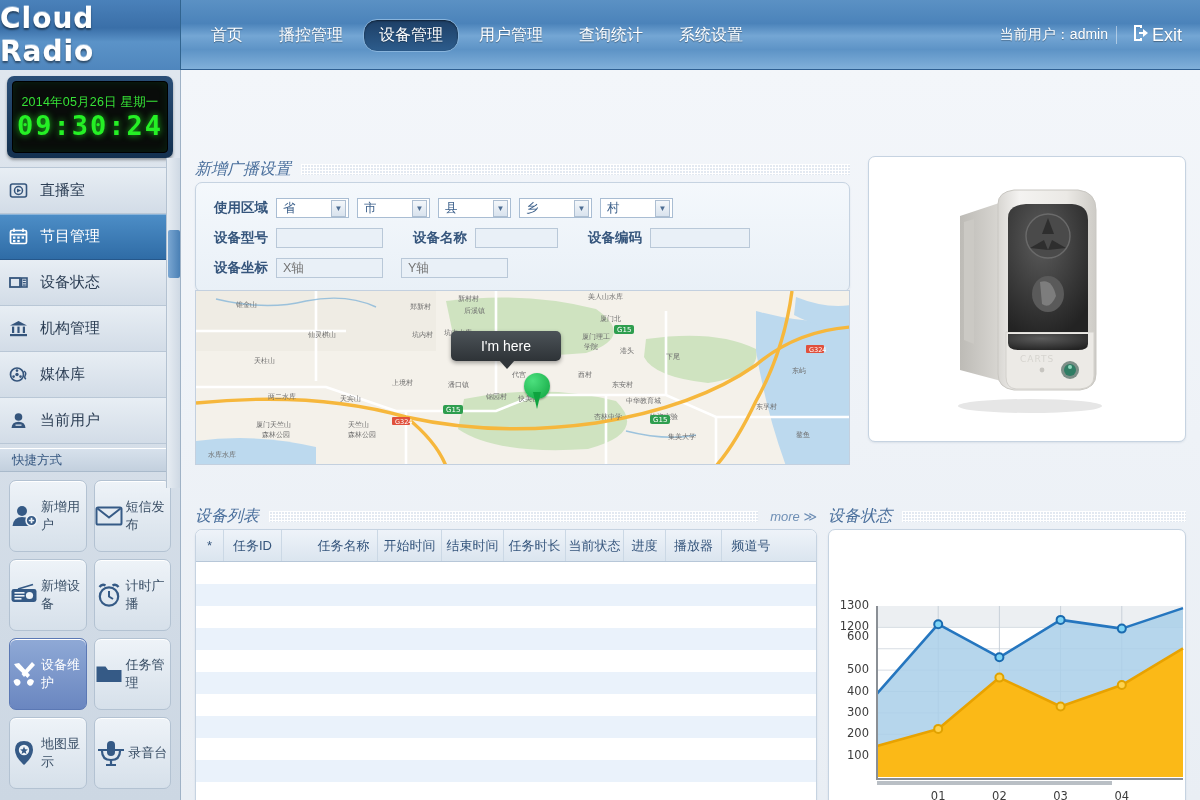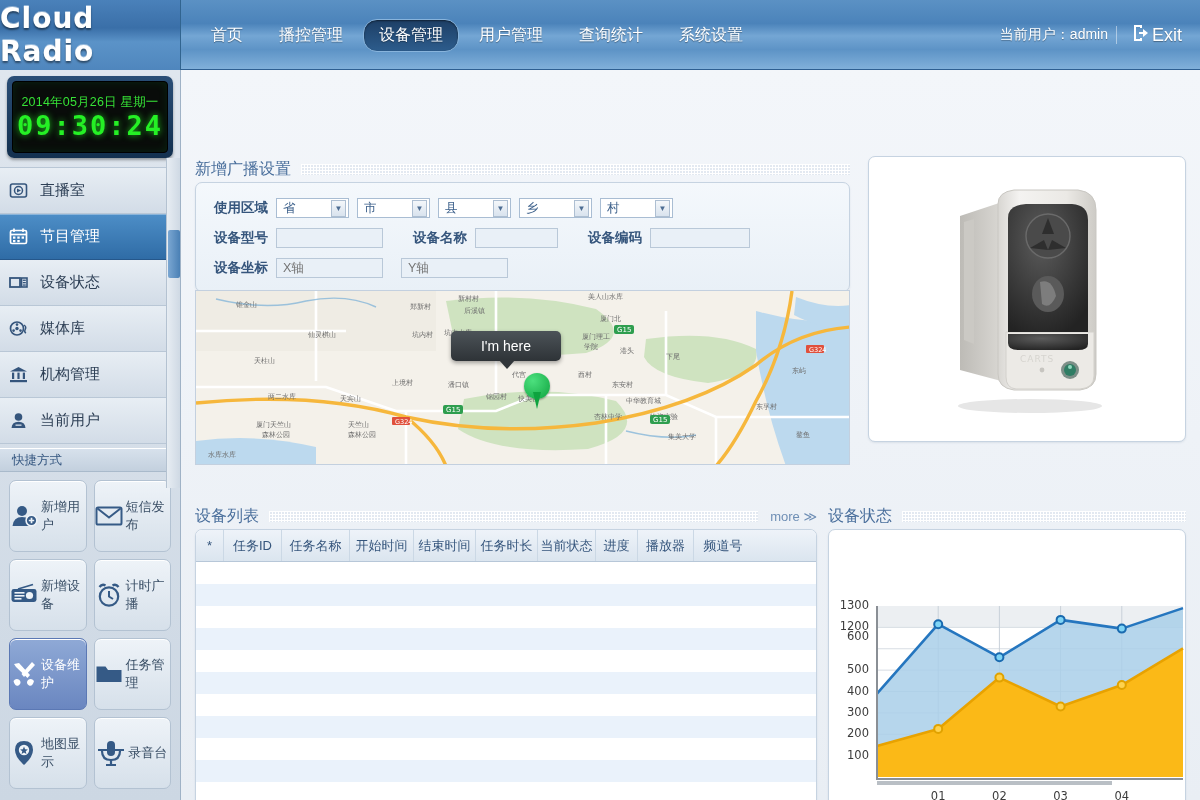--- a/index.html
+++ b/index.html
@@ -121,21 +121,21 @@
   .short-cell.active{
     background:linear-gradient(to bottom,#8fa9d6,#6a86c0);
     border:1px solid #5b78b4; color:#fff;
   }
   .short-cell.active .sic{ color:#fff; }
 
   
   .main{ position:absolute; left:181px; top:70px; width:1019px; height:730px;
     background:linear-gradient(to bottom,#f3f6fa,#e9eef4); }
 
-  .panel-hdr{ display:flex; align-items:center; height:26px; }
+  .panel-hdr{ display:flex; align-items:center; height:26px;font-style:italic; }
   .panel-title{ font-size:16px; color:#4a6f9c; white-space:nowrap; padding-right:10px;}
   .hdr-fill{
     flex:1; height:11px; align-self:center;
     background-image:
       linear-gradient(to right,#ffffff 1px,transparent 1px),
       linear-gradient(to bottom,#ffffff 1px,transparent 1px);
     background-size:3px 3px;
     background-color:#e3e9f1;
   }
   .more{ font-size:13px; color:#6f8fb5; padding-left:12px; cursor:pointer; white-space:nowrap;}
@@ -291,45 +291,45 @@
                 <rect x="13.8" y="9" width="3" height="1.3"></rect>
                 <rect x="13.8" y="11.4" width="3" height="1.3"></rect>
               </g>
             </svg>
           </span>
           <span>设备状态</span>
         </div>
         <div class="menu-item">
           <span class="ic">
             <svg width="19" height="19" viewBox="0 0 19 19">
+              <path d="M9.5 2 L18 6.4 H1 Z" fill="currentColor"></path>
+              <g fill="currentColor">
+                <rect x="3" y="7.6" width="2.2" height="6.4"></rect>
+                <rect x="8.4" y="7.6" width="2.2" height="6.4"></rect>
+                <rect x="13.8" y="7.6" width="2.2" height="6.4"></rect>
+                <rect x="1" y="15" width="17" height="2.2"></rect>
+              </g>
+            </svg>
+          </span>
+          <span>机构管理</span>
+        </div>
+        <div class="menu-item">
+          <span class="ic">
+            <svg width="19" height="19" viewBox="0 0 19 19">
               <circle cx="8" cy="9.5" r="6.5" fill="none" stroke="currentColor" stroke-width="1.7"></circle>
               <g fill="currentColor">
                 <circle cx="8" cy="9.5" r="1.7"></circle>
                 <circle cx="8" cy="5.6" r="1.3"></circle>
                 <circle cx="11.5" cy="11.6" r="1.3"></circle>
                 <circle cx="4.6" cy="11.6" r="1.3"></circle>
               </g>
               <path d="M15 6 Q18 8 16 11 Q15 13 17 14" fill="none" stroke="currentColor" stroke-width="1.4"></path>
             </svg>
           </span>
           <span>媒体库</span>
-        </div>
-        <div class="menu-item">
-          <span class="ic">
-            <svg width="19" height="19" viewBox="0 0 19 19">
-              <path d="M9.5 2 L18 6.4 H1 Z" fill="currentColor"></path>
-              <g fill="currentColor">
-                <rect x="3" y="7.6" width="2.2" height="6.4"></rect>
-                <rect x="8.4" y="7.6" width="2.2" height="6.4"></rect>
-                <rect x="13.8" y="7.6" width="2.2" height="6.4"></rect>
-                <rect x="1" y="15" width="17" height="2.2"></rect>
-              </g>
-            </svg>
-          </span>
-          <span>机构管理</span>
         </div>
         <div class="menu-item">
           <span class="ic">
             <svg width="19" height="19" viewBox="0 0 19 19">
               <circle cx="9.5" cy="6" r="3.8" fill="currentColor"></circle>
               <path d="M2.5 17 Q3 10.8 9.5 10.8 Q16 10.8 16.5 17 Z" fill="currentColor"></path>
               <rect x="6.5" y="13.5" width="6" height="1.3" fill="#d8e2ec"></rect>
             </svg>
           </span>
           <span>当前用户</span>
@@ -614,21 +614,21 @@
     <div class="tbl-area">
       <div class="panel-hdr">
         <div class="panel-title">设备列表</div>
         <div class="hdr-fill"></div>
         <div class="more">more ≫</div>
       </div>
       <div class="card tbl-card">
         <div class="thead" id="thead">
             <div class="th" style="width: 28px;">*</div>
             <div class="th" style="width: 58px;">任务ID</div>
-            <div class="th" style="width: 68px;">任务名称</div>
+            <div class="th" style="width: 68px; margin-left: 28px;">任务名称</div>
             <div class="th" style="width: 64px;">开始时间</div>
             <div class="th" style="width: 62px;">结束时间</div>
             <div class="th" style="width: 62px;">任务时长</div>
             <div class="th" style="width: 58px;">当前状态</div>
             <div class="th" style="width: 42px;">进度</div>
             <div class="th" style="width: 56px;">播放器</div>
             <div class="th" style="width: 58px; border-right: none;">频道号</div>
           </div>
         <div id="tbody">
             <div class="trow"></div>

